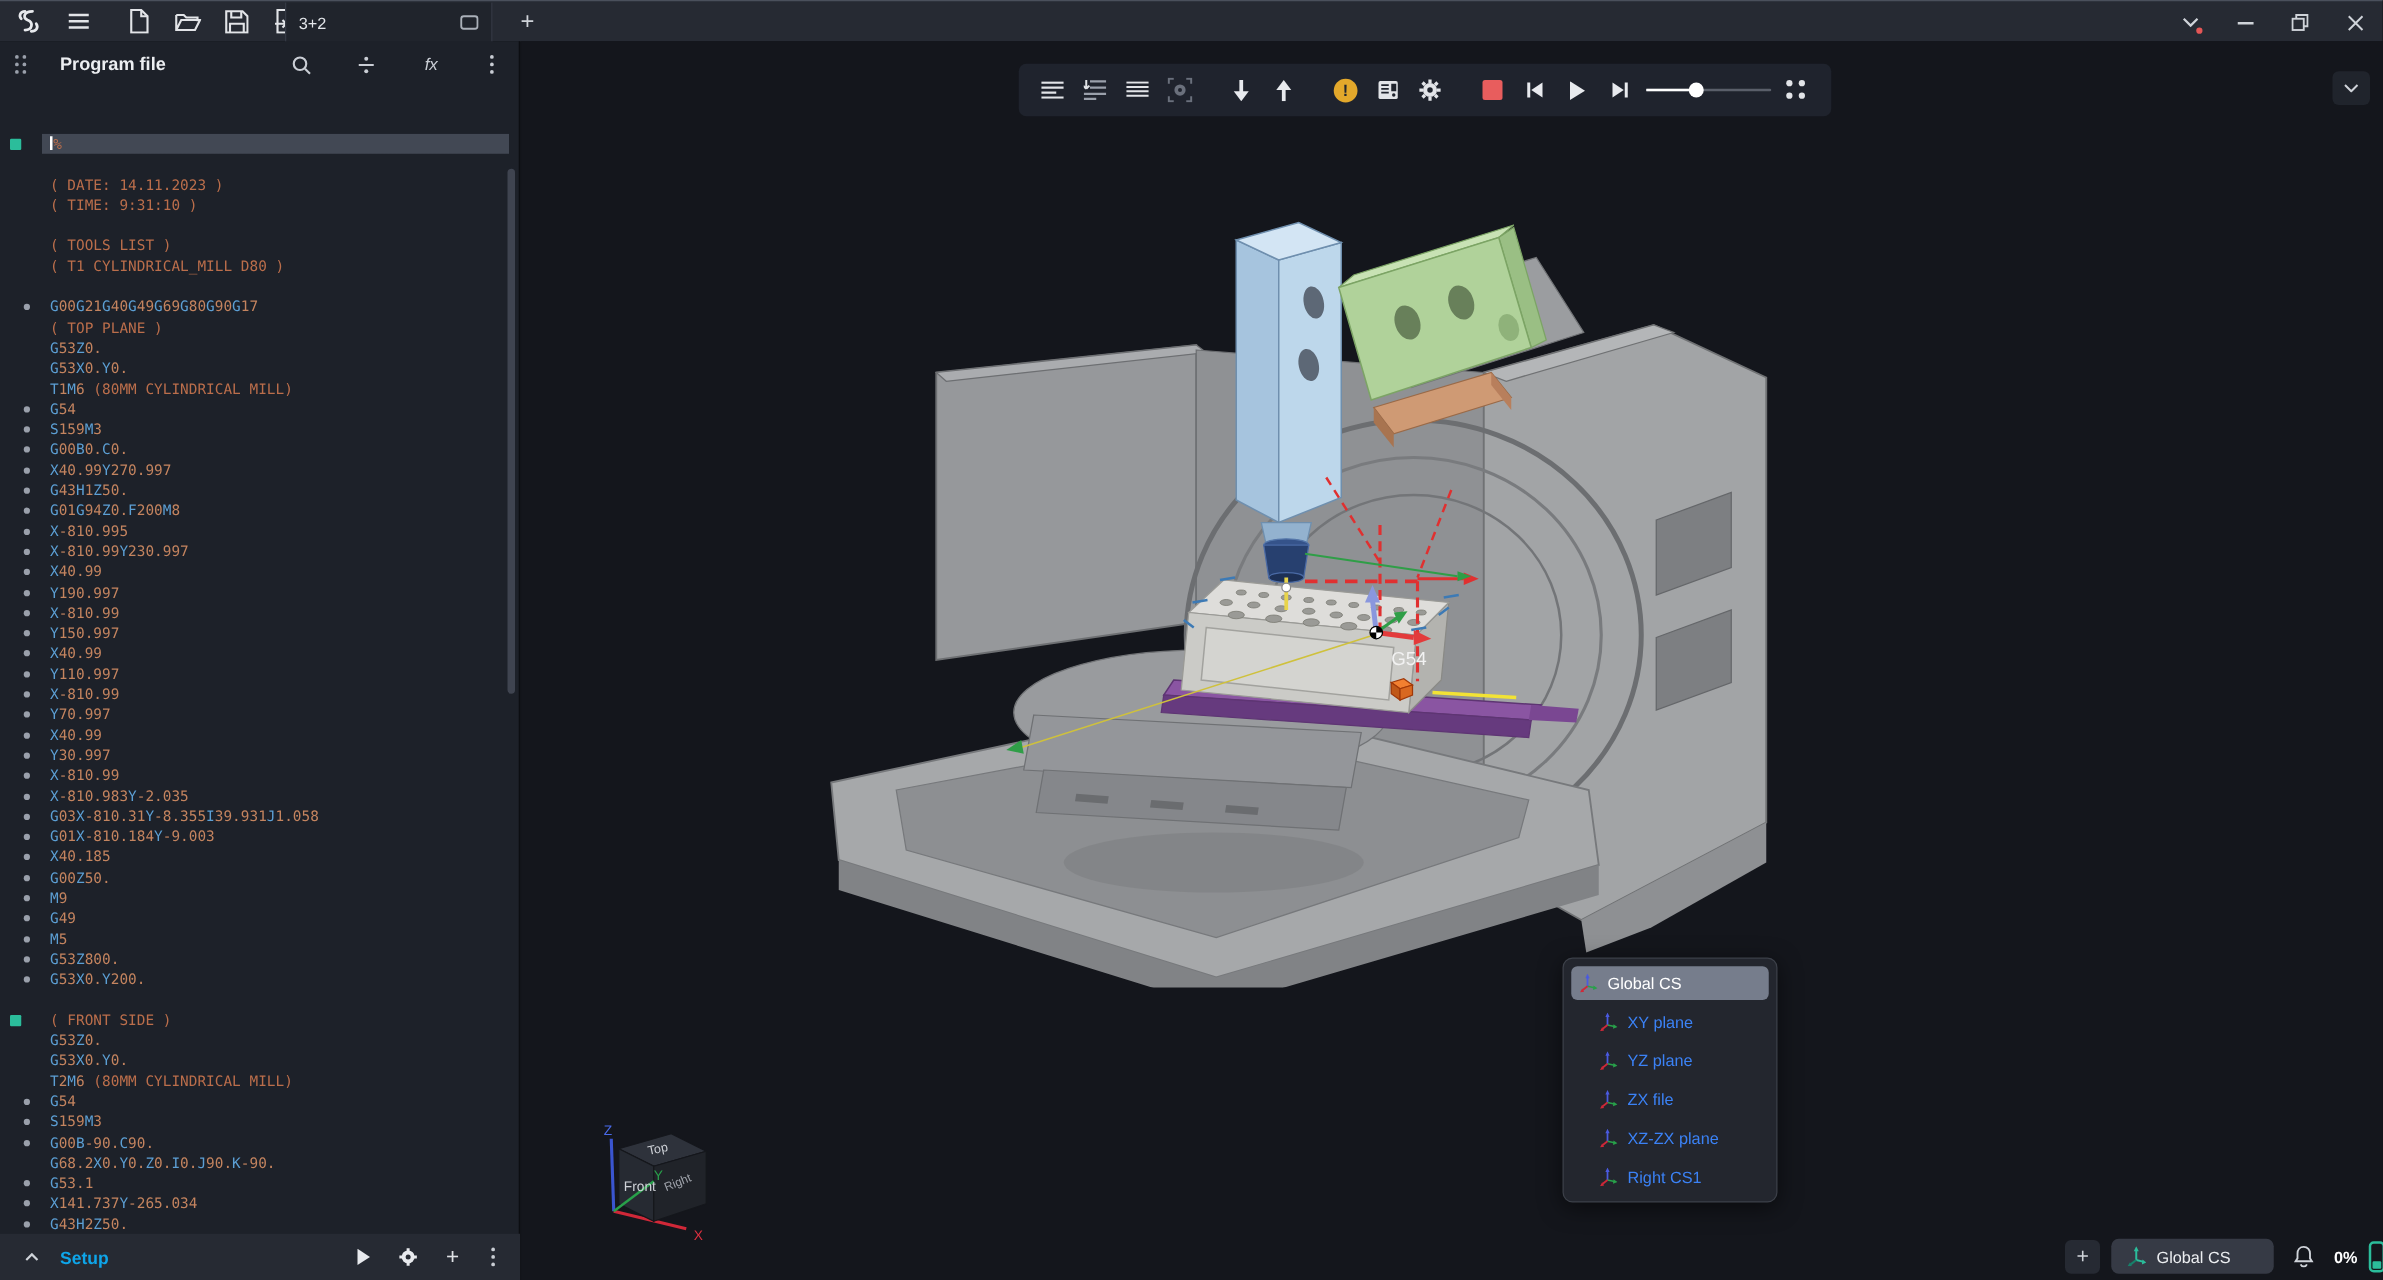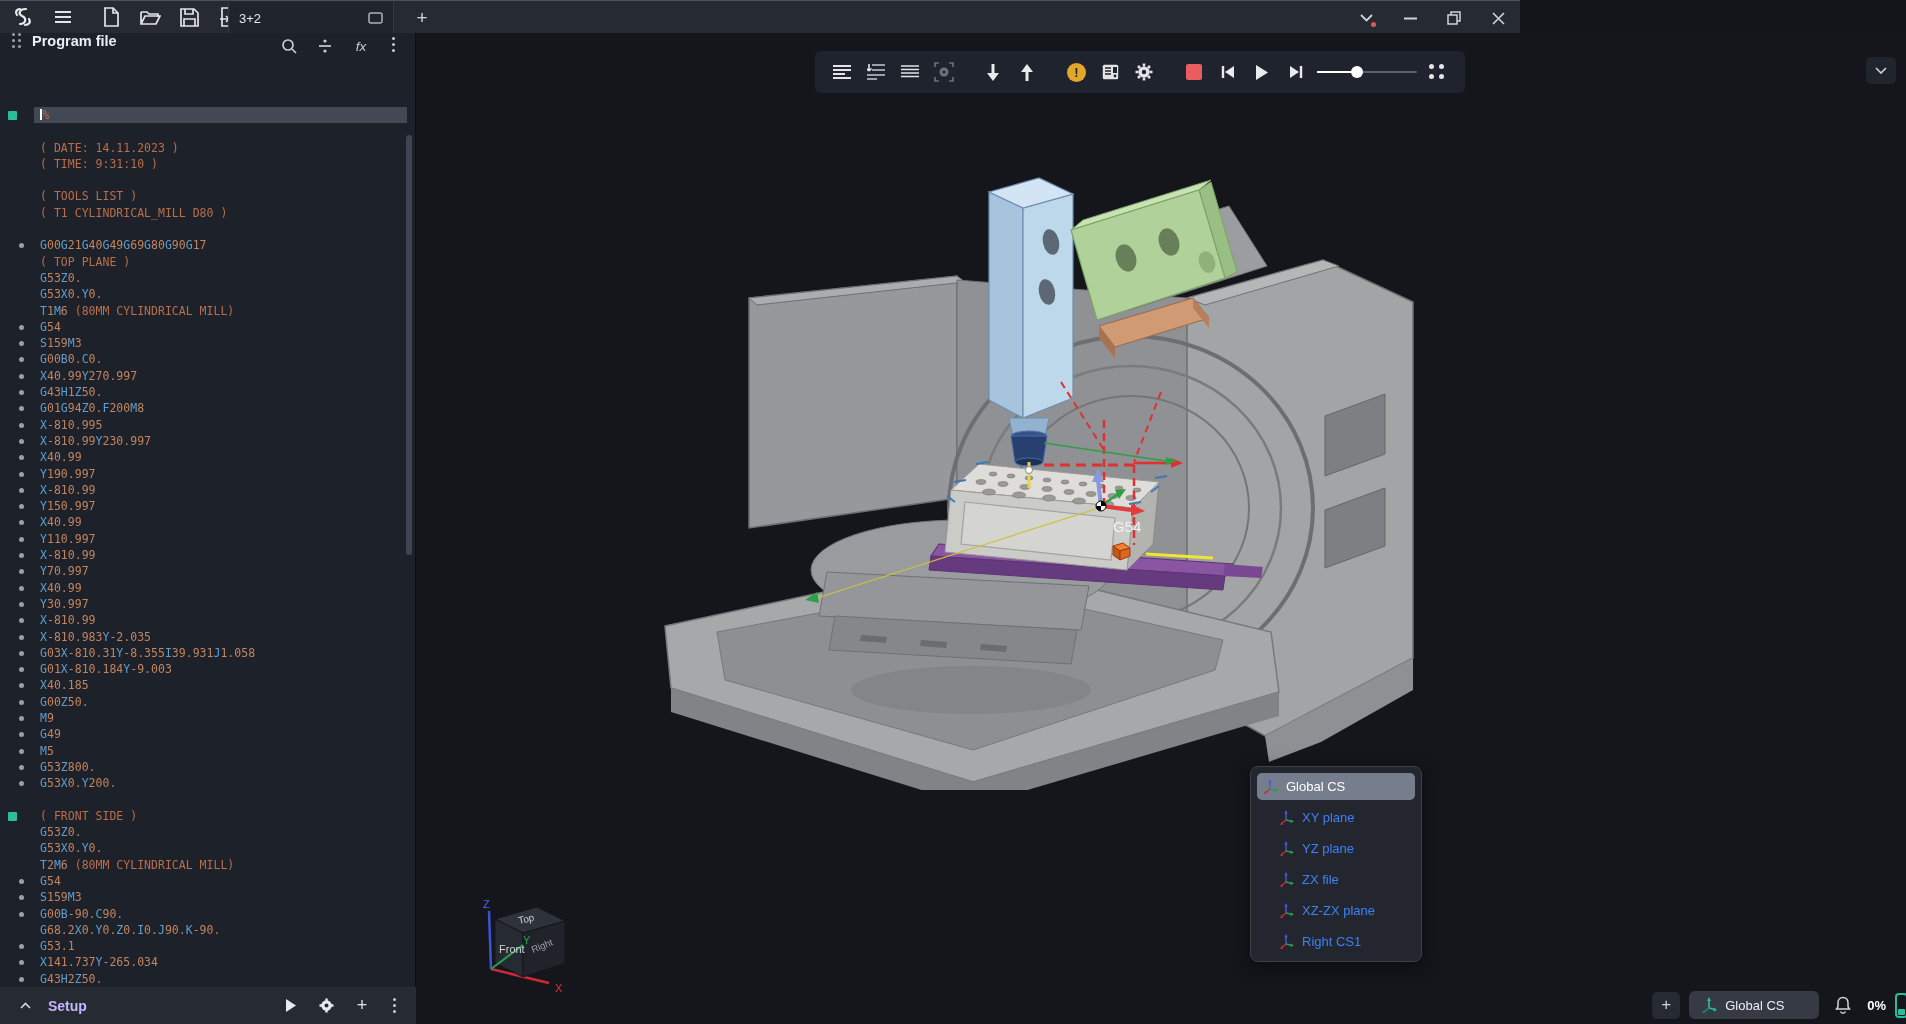--- a/index.html
+++ b/index.html
@@ -1,38 +1,38 @@
 <!DOCTYPE html>
 <html><head>
 <meta charset="utf-8">
 <style>
   * { margin:0; padding:0; box-sizing:border-box; }
   html,body { width:1906px; height:1024px; overflow:hidden; background:#121419;
     font-family:"Liberation Sans", sans-serif; color:#dfe2e6; }
 
   
-  .titlebar { position:absolute; left:0; top:0; width:1520px; height:33px;
+  .titlebar { position:absolute; left:0; top:0; width:1906px; height:33px;
     background:#262a33; border-top:1px solid #4a505c; display:flex; align-items:center; }
   .tb-icon { width:34px; height:33px; display:flex; align-items:center; justify-content:center; cursor:pointer; }
   .tb-icon svg { display:block; }
   .logo-box { width:46px; }
   .tab { position:absolute; left:228px; top:1px; width:166px; height:32px;
     background:#20242c; border-left:1px solid #343944; border-right:1px solid #343944;
     display:flex; align-items:center; padding:0 10px; gap:8px; cursor:pointer; }
   .tab-title { font-size:13px; color:#e3e6ea; flex:1; }
   .tab-plus { position:absolute; left:404px; top:0; width:36px; height:33px;
     display:flex; align-items:center; justify-content:center; font-size:19px; color:#cfd3d9; cursor:pointer;}
   .win-controls { position:absolute; right:0; top:1px; height:32px; display:flex; }
   .win-btn { width:44px; height:32px; display:flex; align-items:center; justify-content:center; cursor:pointer; position:relative; }
   .red-dot { position:absolute; right:12px; bottom:7px; width:5px; height:5px; border-radius:50%; background:#e45656; }
 
   
   .left-panel { position:absolute; left:0; top:33px; width:416px; height:991px;
     background:#1d2129; border-right:1px solid #0c0e12; }
-  .panel-header { height:37px; display:flex; padding:0 12px; gap:10px; }
+  .panel-header { height:37px; display:flex; align-items:center; padding:0 12px; gap:26px; }
   .drag-dots { display:grid; grid-template-columns:repeat(2,4px); grid-auto-rows:4px; gap:2px; cursor:grab; }
   .drag-dots i { width:3px; height:3px; border-radius:50%; background:#9aa0ab; }
   .panel-title { font-size:14.5px; font-weight:bold; color:#eceef1; flex:1; }
   .ph-icon { width:26px; height:26px; display:flex; align-items:center; justify-content:center;
     color:#c9cdd4; cursor:pointer; font-size:15px; }
   .kebab { display:flex; flex-direction:column; gap:3px; cursor:pointer; padding:4px 8px;}
   .kebab i { width:3px; height:3px; border-radius:50%; background:#c9cdd4; }
 
   .code-area { position:absolute; top:74px; left:0; right:0; bottom:37px; overflow:hidden;
     font-family:"DejaVu Sans Mono", monospace; font-size:11.5px; }
@@ -41,21 +41,21 @@
   .kw { color:#5c9fd4; } .num { color:#c4845f; } .cm { color:#bb6e4b; }
   .bullet::before { content:""; position:absolute; left:19px; top:6px; width:5px; height:5px;
     border-radius:50%; background:#9aa0ab; }
   .bm { position:absolute; left:8px; top:4px; width:9px; height:9px; background:#2bbd9b; border-radius:1px; }
   .caret { display:inline-block; width:1.5px; height:11px; background:#ffffff; margin-right:1px; vertical-align:-1px;}
   .code-scrollbar { position:absolute; right:3px; top:74px; width:6px; height:913px; }
   .code-scroll-thumb { position:absolute; top:28px; width:6px; height:420px; background:#3f4450; border-radius:3px; cursor:pointer; }
 
   .setup-bar { position:absolute; left:0; bottom:0; width:416px; height:37px; background:#262a33;
     display:flex; align-items:center; padding:0 12px; gap:10px; }
-  .setup-title { font-size:14px; font-weight:bold; color:#c4b5fd; flex:1; }
+  .setup-title { font-size:14px; font-weight:bold; color:#0ea5e9; flex:1; }
   .sb-icon { width:26px; height:26px; display:flex; align-items:center; justify-content:center;
     color:#dfe2e6; cursor:pointer; font-size:13px; }
 
   
   .viewport { position:absolute; left:417px; top:33px; right:0; bottom:0; background:#14161c; }
 
   .main-toolbar { position:absolute; left:398px; top:18px; width:650px; height:42px;
     background:#1f232d; border-radius:6px; display:flex; align-items:center; padding:0 14px; gap:8px; }
   .mt-icon { min-width:26px; height:30px; display:flex; align-items:center; justify-content:center;
     color:#e2e4e8; cursor:pointer; }

